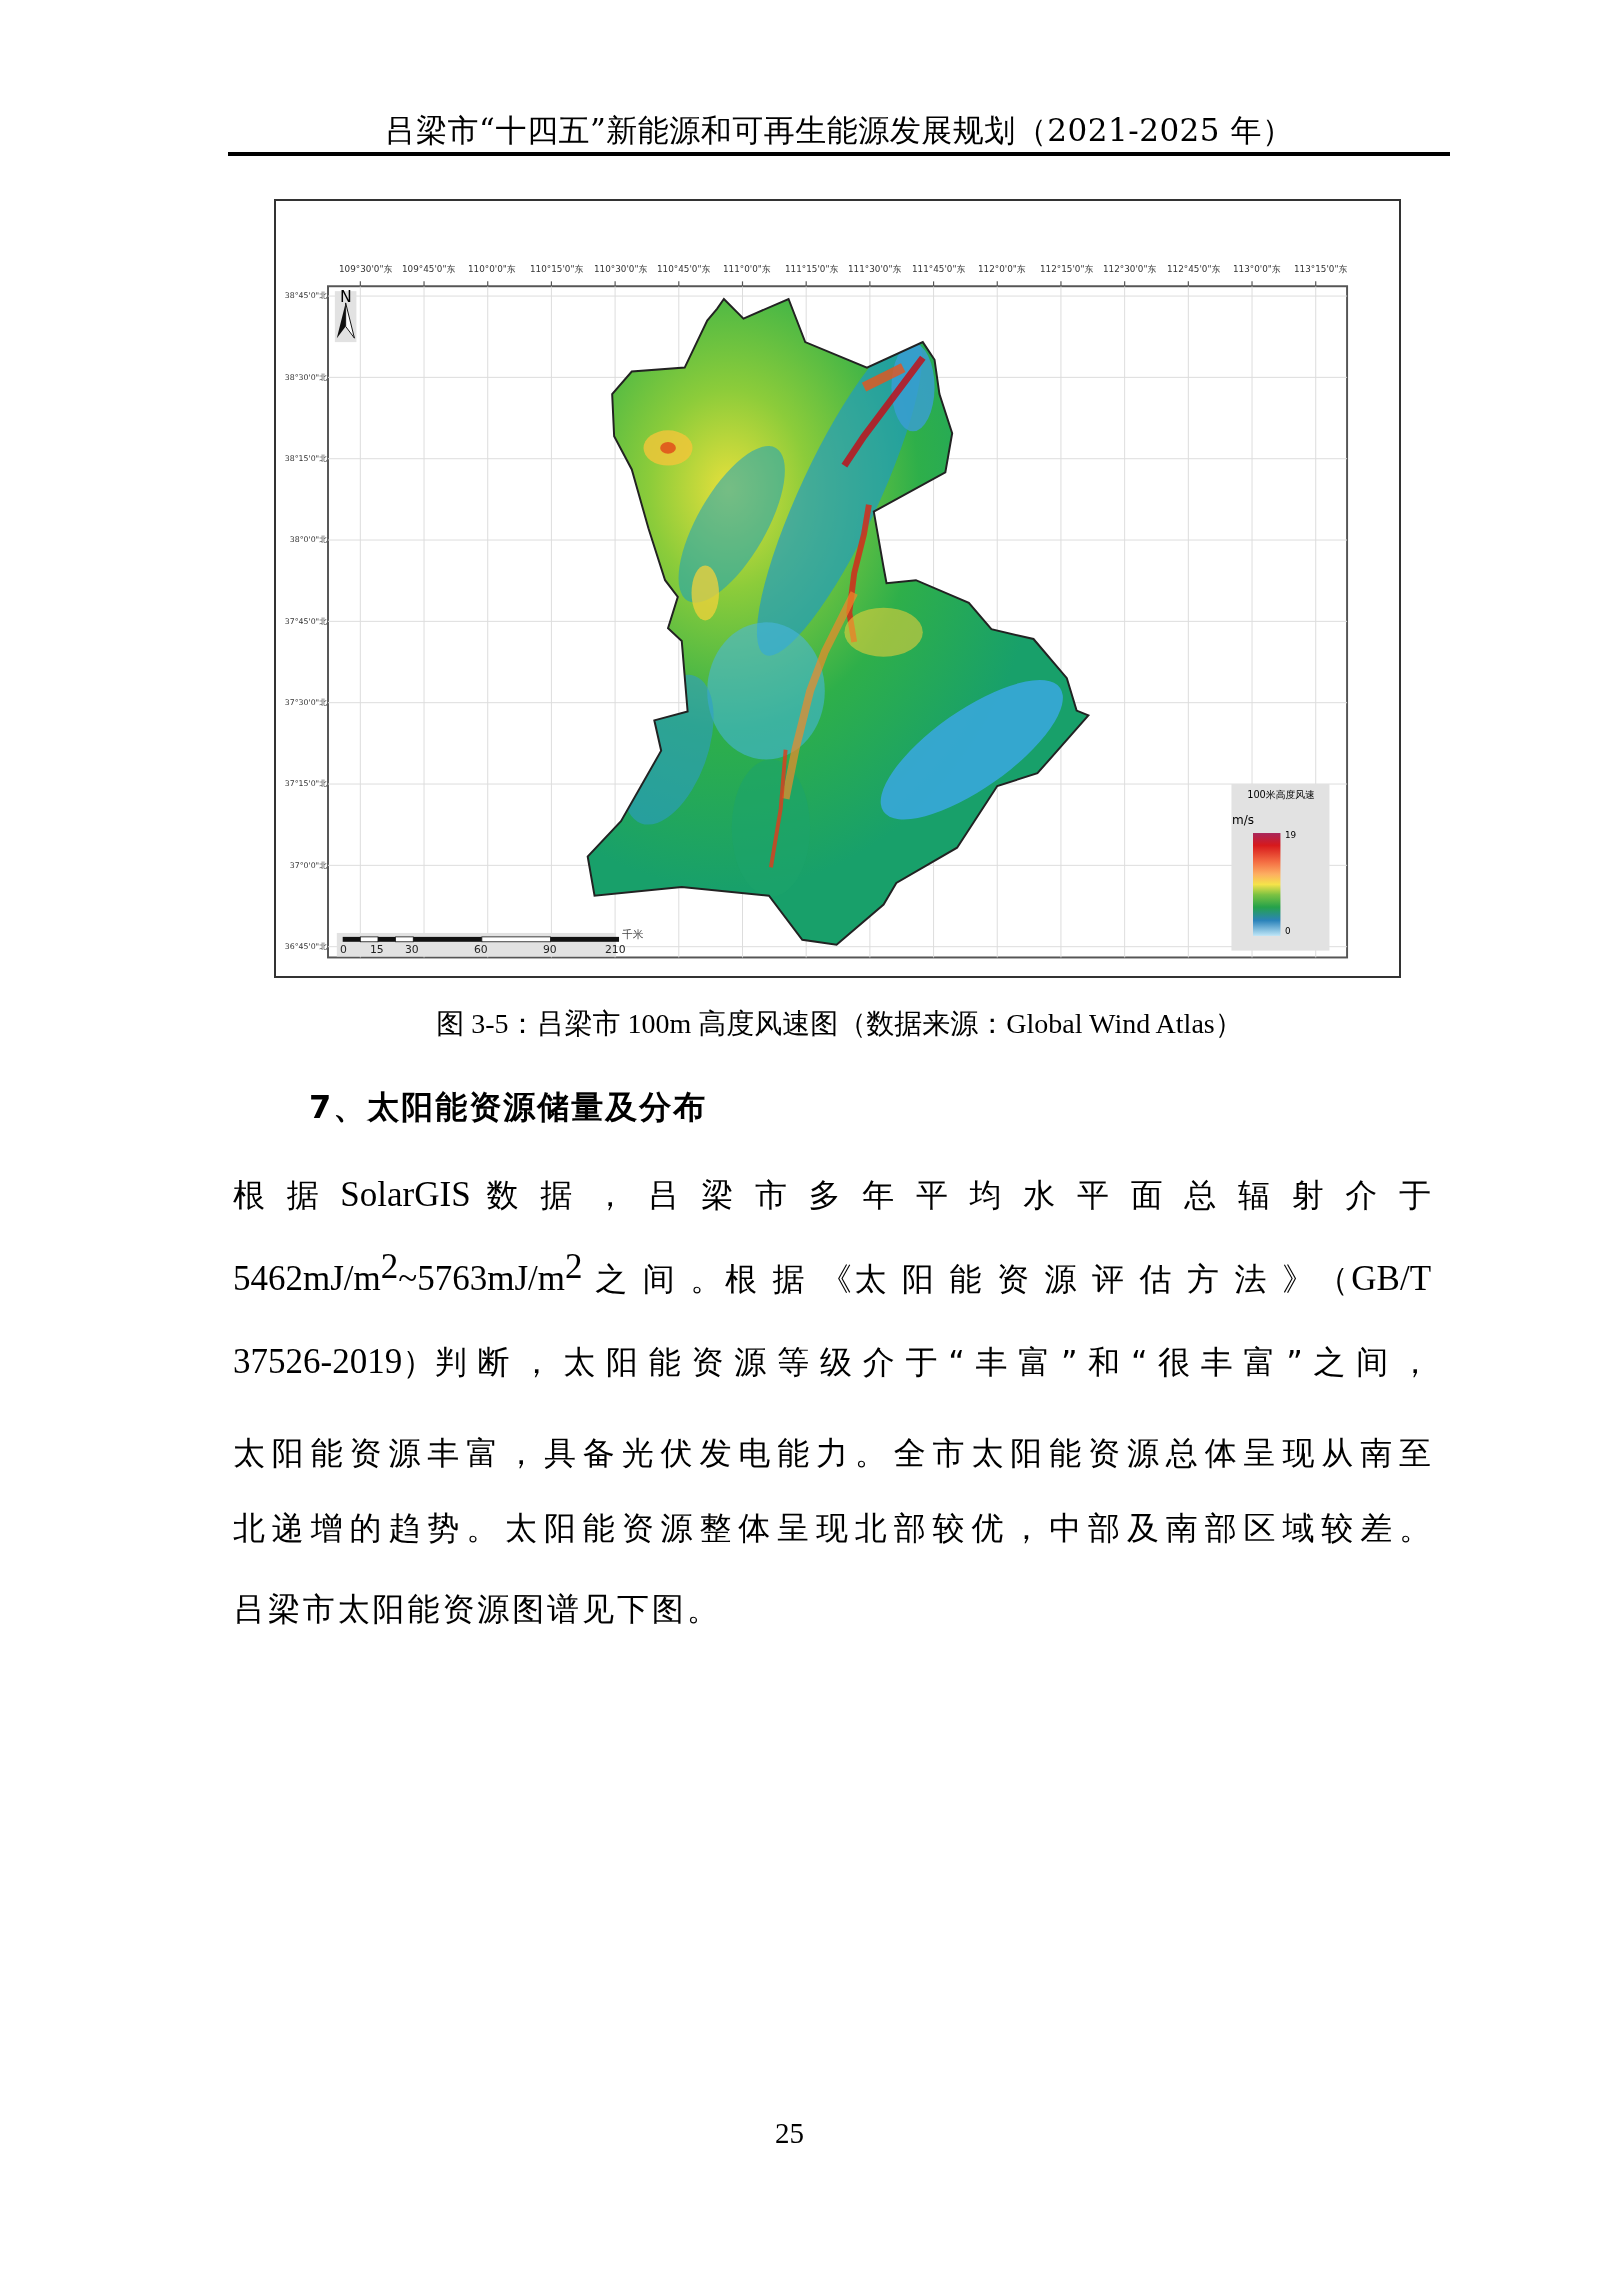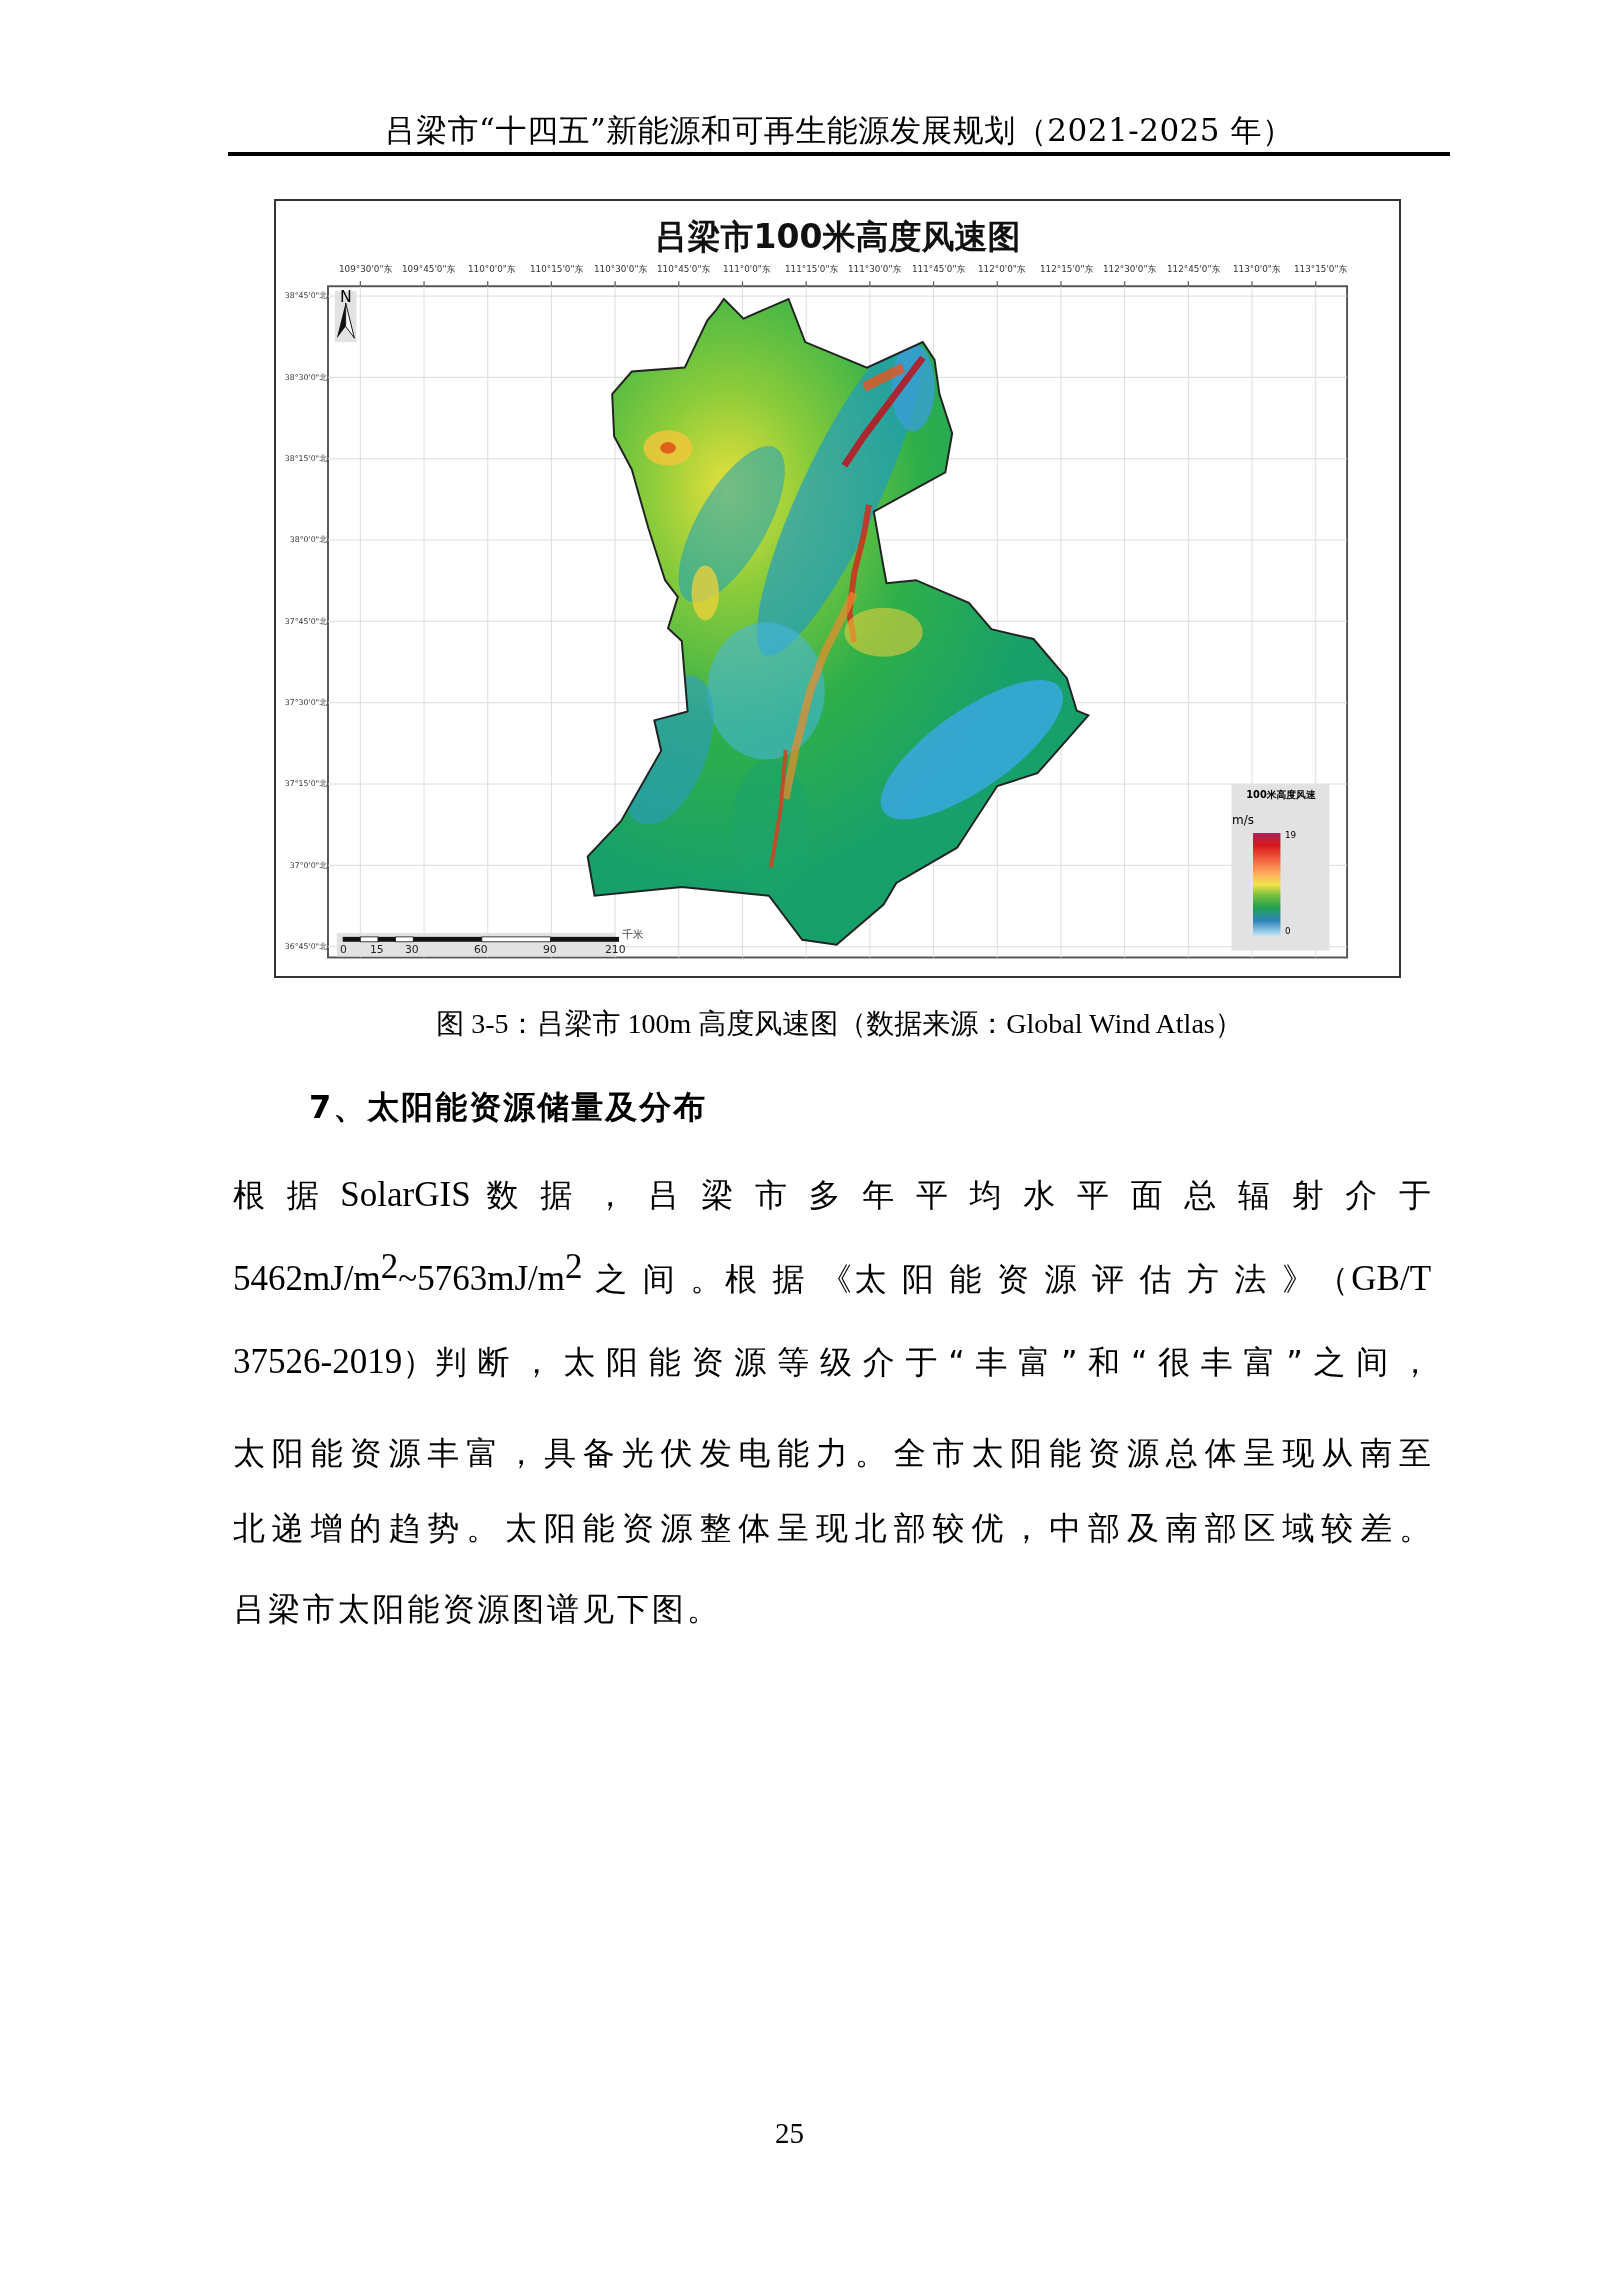--- a/index.html
+++ b/index.html
@@ -17,31 +17,30 @@
   .caption { left: 225px; width: 1229px; top: 1005px; text-align: center; font-size: 28px;
              font-weight: normal; font-family: "Liberation Serif", serif; }
   .section-heading { left: 309px; top: 1086px; font-size: 32px; font-weight: bold;
                      font-family: "DejaVu Sans", sans-serif; letter-spacing: 2px; }
   .para-line { left: 233px; width: 1198px; font-size: 32px; font-family: "DejaVu Sans", sans-serif;
                white-space: nowrap; }
   .justify { text-align: justify; text-align-last: justify; }
   .latin { font-family: "Liberation Serif", serif; font-size: 35px; }
   .page-number { left: 0; width: 1579px; top: 2117px; text-align: center; font-size: 29px;
                  font-family: "Liberation Serif", serif; }
-  .legend-title { font-family: "DejaVu Sans", sans-serif; font-weight: bold; }
+  .legend-title { font-family: "DejaVu Sans", sans-serif; font-weight: normal; }
   sup { font-size: 60%; line-height: 0; }
 </style>
 </head>
 <body>
 
 <div class="abs running-header">吕梁市“十四五”新能源和可再生能源发展规划（2021-2025 年）</div>
 <div class="abs header-rule"></div>
 
 <div class="abs figure-frame">
-  <div class="abs map-title">吕梁市100米高度风速图</div>
 
   <svg class="abs map-svg" width="1127" height="779" viewBox="0 0 1150 795">
     <defs>
       <linearGradient id="windGrad" x1="0" y1="0" x2="0" y2="1">
         <stop offset="0" stop-color="#a8265a"></stop>
         <stop offset="0.12" stop-color="#d7191c"></stop>
         <stop offset="0.28" stop-color="#f46d43"></stop>
         <stop offset="0.4" stop-color="#fdae61"></stop>
         <stop offset="0.5" stop-color="#f5e34a"></stop>
         <stop offset="0.6" stop-color="#7cc242"></stop>

